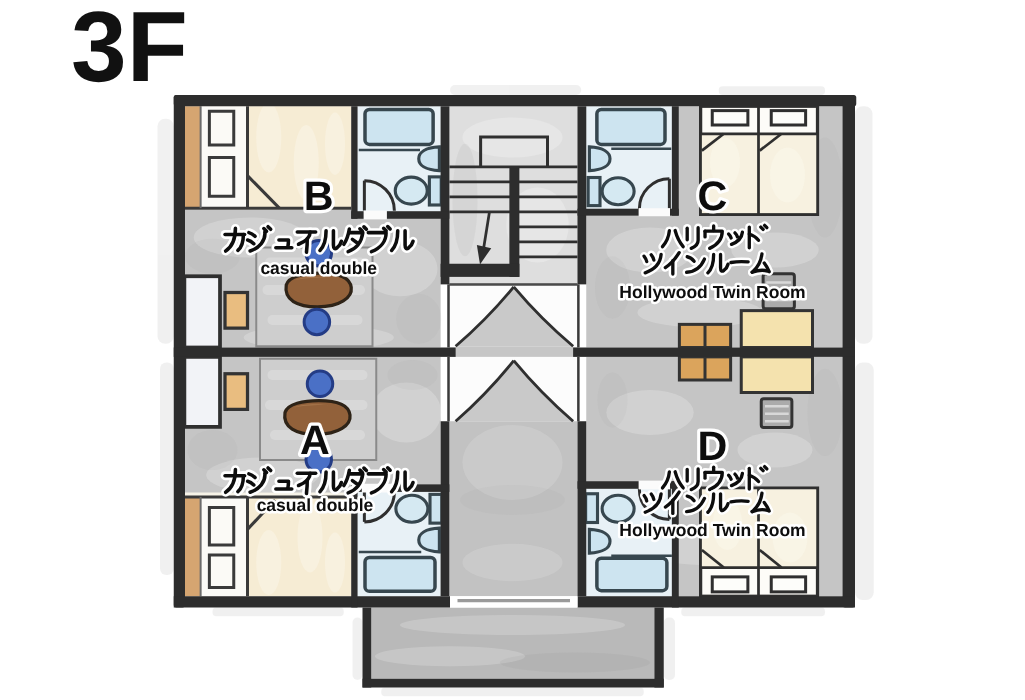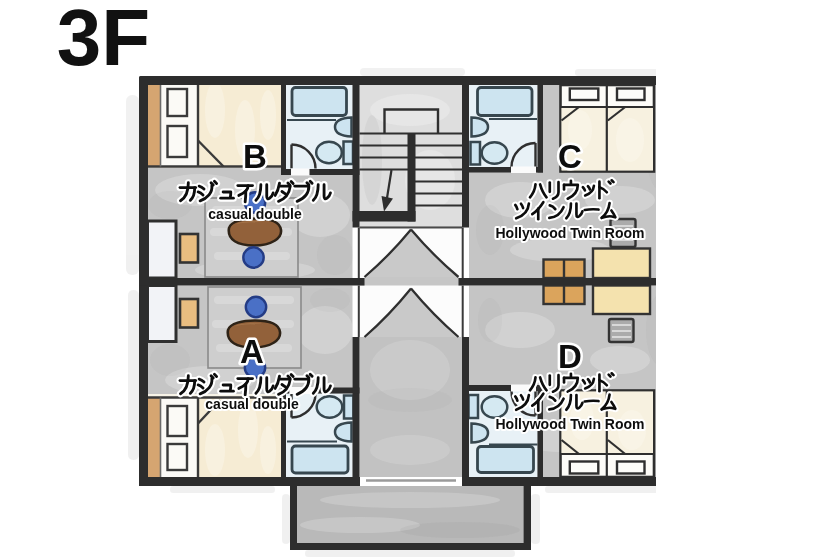--- a/index.html
+++ b/index.html
@@ -1,16 +1,16 @@
 <!DOCTYPE html>
 <html><head>
 <meta charset="utf-8">
 <style>
 html,body{margin:0;padding:0;background:#ffffff;}
-#page{position:relative;width:656px;height:560px;background:#fff;overflow:hidden;}
+#page{position:relative;width:820px;height:560px;background:#fff;overflow:hidden;}
 text{font-family:"Liberation Sans",sans-serif;}
 </style>
 </head>
 <body>
 <div id="page">
 <svg width="820" height="560" viewBox="0 0 820 560">
 <defs>
 
 <g id="k_ka">
           <path d="M2,6 H18"></path>

